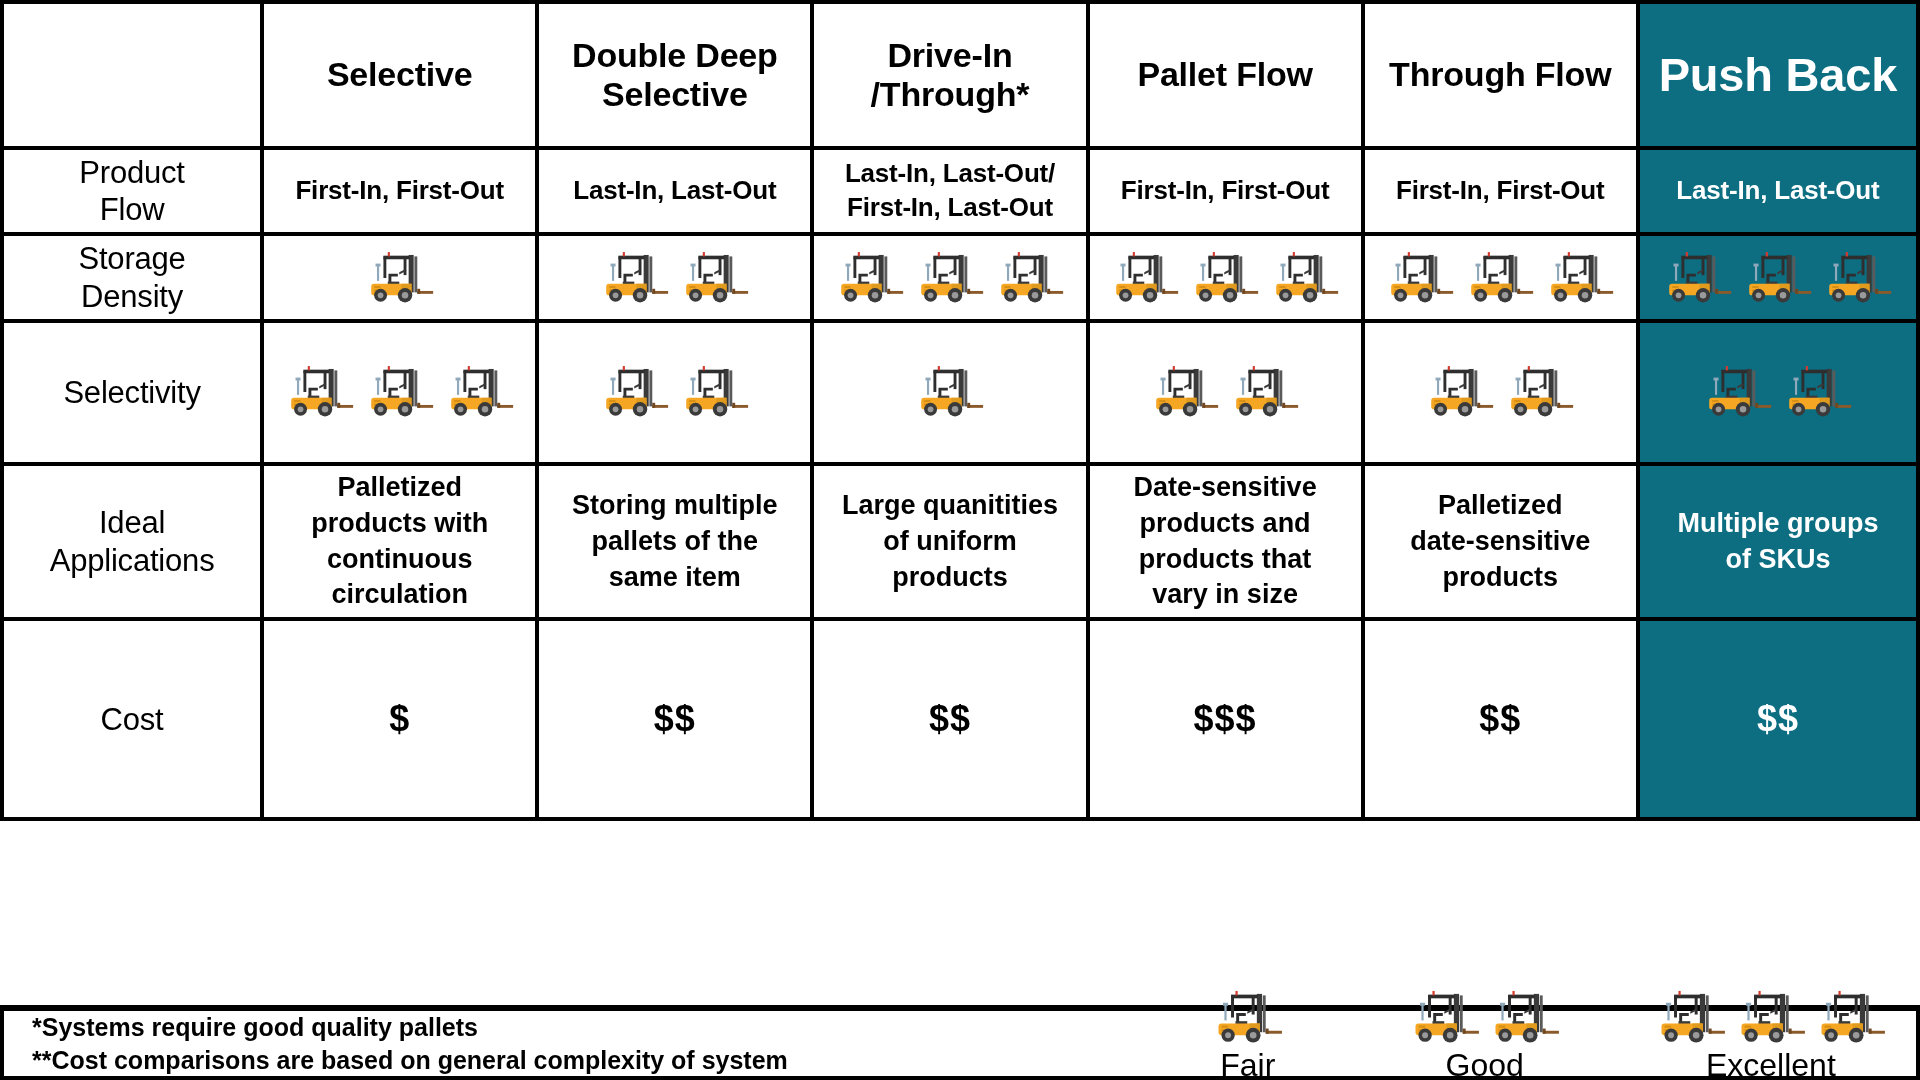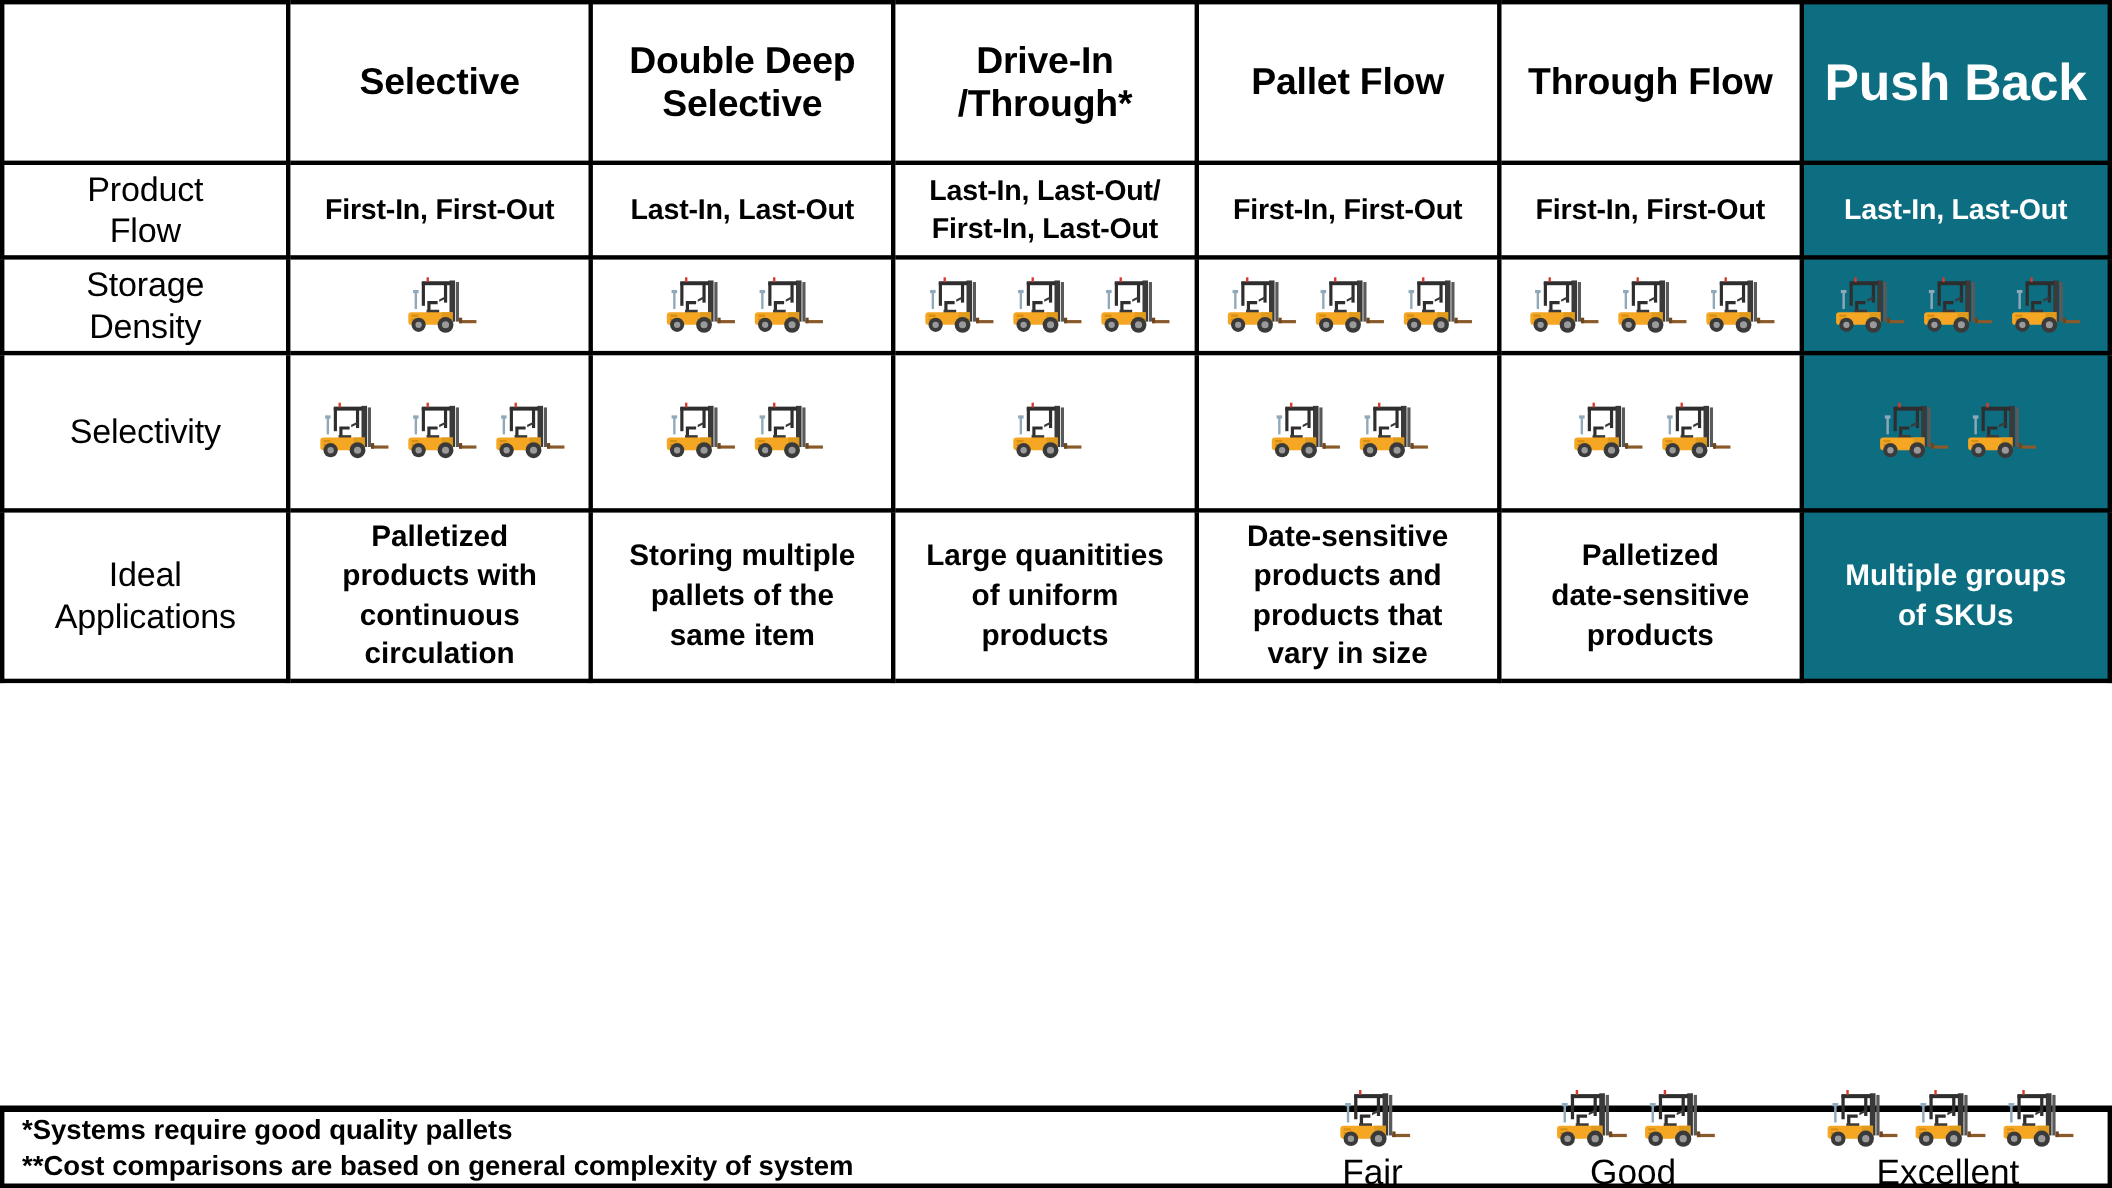--- a/index.html
+++ b/index.html
@@ -100,21 +100,21 @@
     top: 1005px;
     width: 1920px;
     height: 75px;
     border: 4px solid #000000;
     border-top-width: 6px;
     background: #ffffff;
     display: flex;
     align-items: center;
   }
   .foot-notes {
-    padding-left: 16px;
+    padding-left: 28px;
     font-size: 25px;
     font-weight: 700;
     line-height: 1.32;
     color: #000000;
     white-space: nowrap;
   }
   .legend {
     position: absolute;
     left: 1150px;
     top: -48px;
@@ -854,20 +854,29 @@
           </td>
         </tr>
         <tr class="r-ideal">
           <td class="rowlabel">Ideal<br>Applications</td>
           <td class=" apps">Palletized<br>products with<br>continuous<br>circulation</td>
           <td class=" apps">Storing multiple<br>pallets of the<br>same item</td>
           <td class=" apps">Large quanitities<br>of uniform<br>products</td>
           <td class=" apps">Date-sensitive<br>products and<br>products that<br>vary in size</td>
           <td class=" apps">Palletized<br>date-sensitive<br>products</td>
           <td class="hi apps">Multiple groups<br>of SKUs</td>
+        </tr>
+        <tr class="r-cost">
+          <td class="rowlabel">Cost</td>
+          <td class=" cost">$</td>
+          <td class=" cost">$$</td>
+          <td class=" cost">$$</td>
+          <td class=" cost">$$$</td>
+          <td class=" cost">$$</td>
+          <td class="hi cost">$$</td>
         </tr>
       </tbody>
   </table>
 
   <div class="footer">
     <div class="foot-notes">*Systems require good quality pallets<br>**Cost comparisons are based on general complexity of system</div>
     <div class="legend">
         <div class="legend-group lg-fair">
           <div class="fleet">
             <svg viewBox="0 0 100 80" width="74" height="59">

